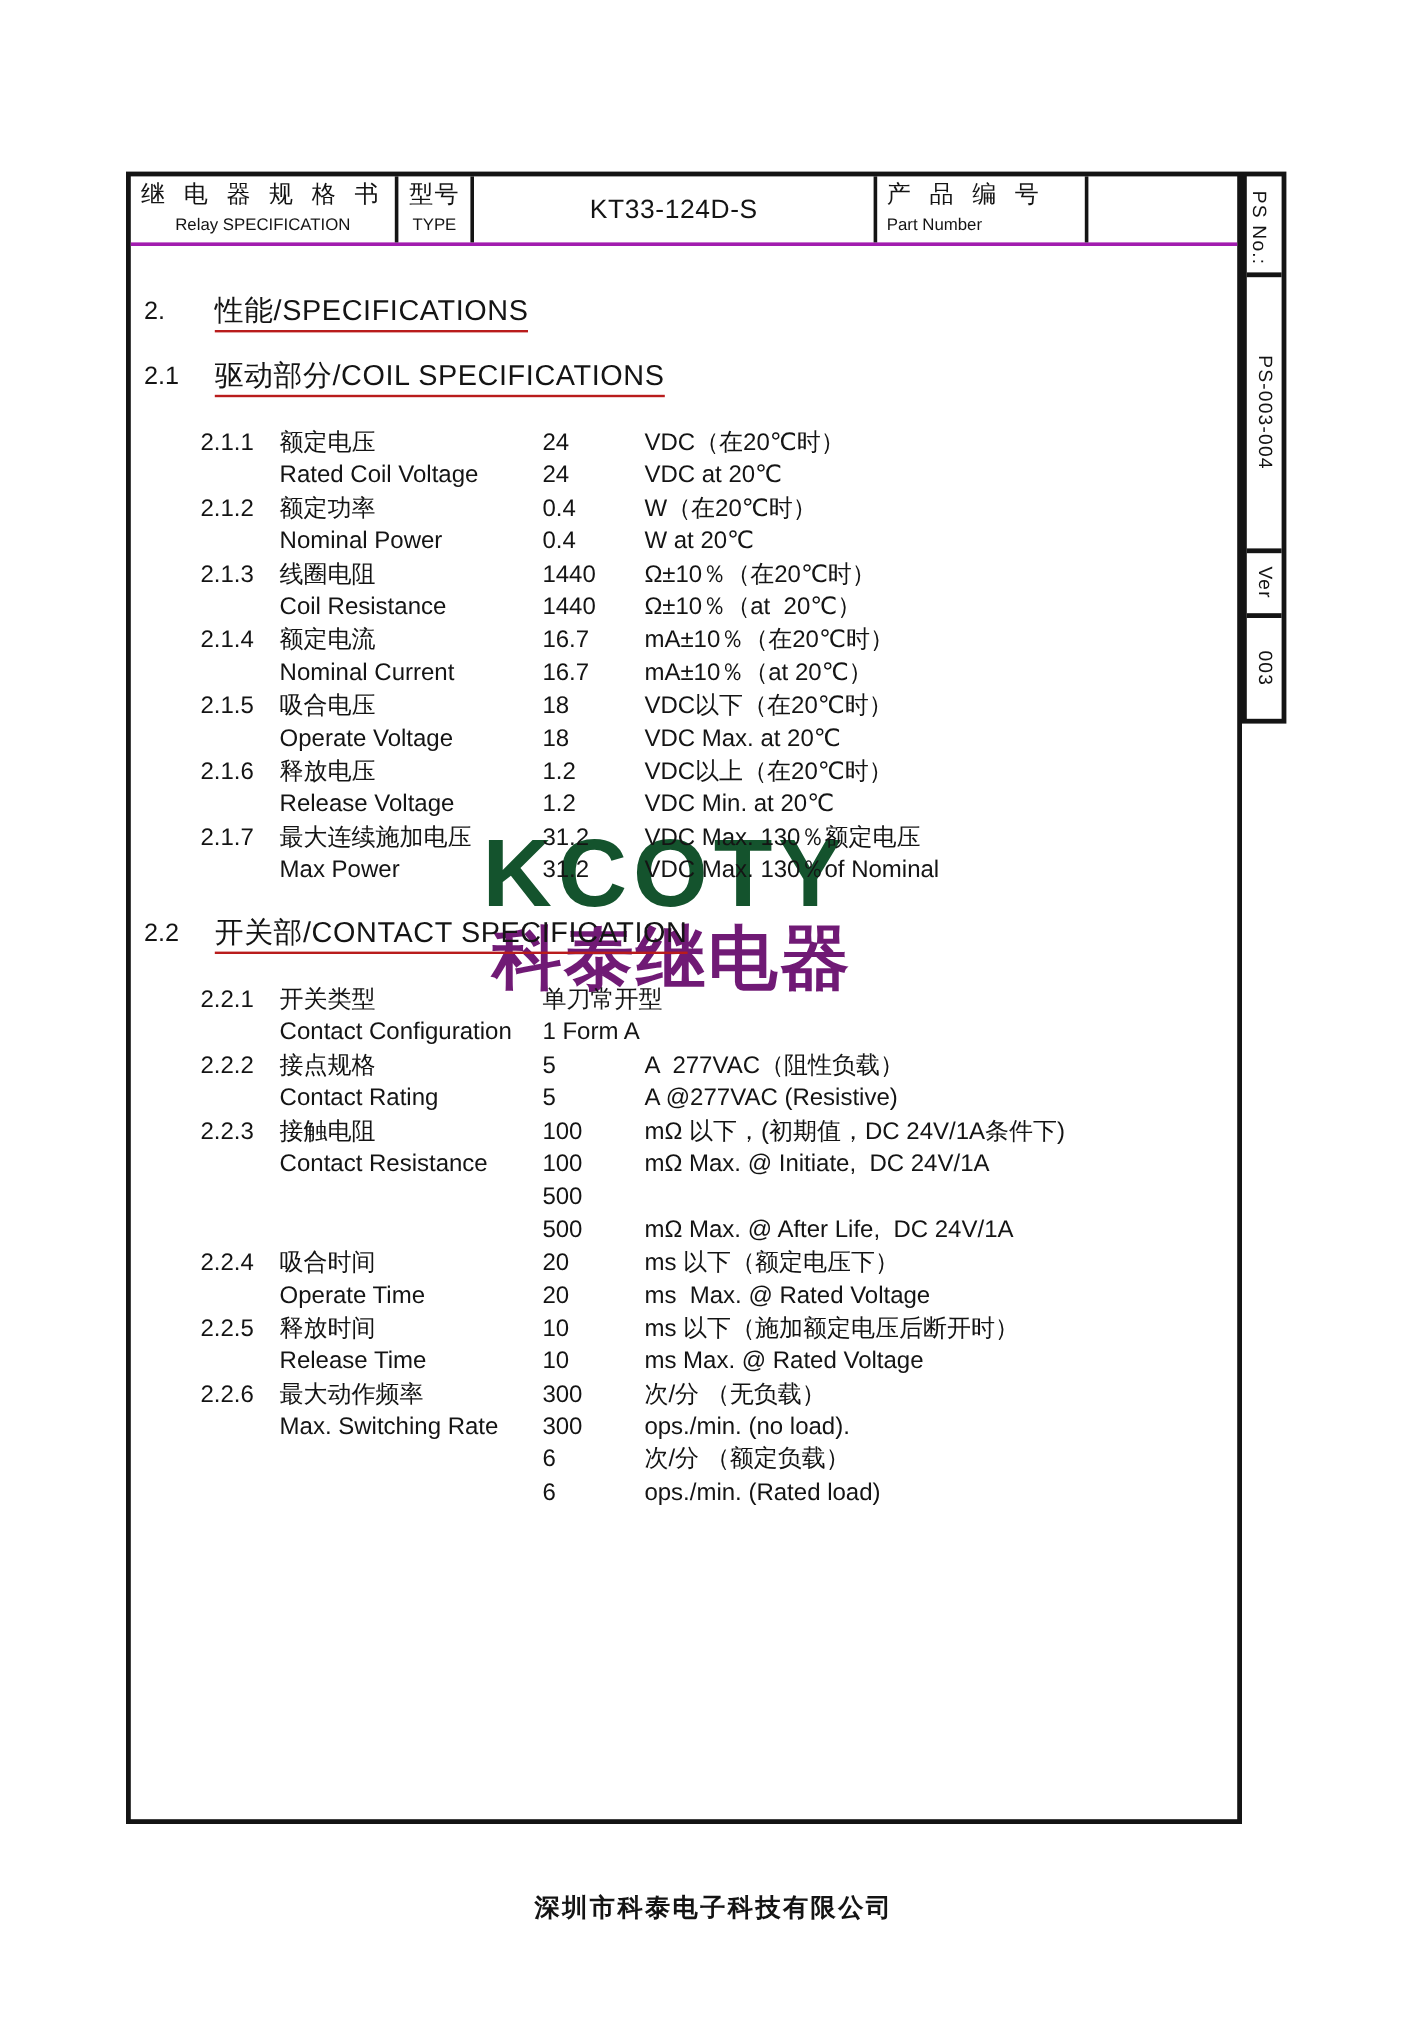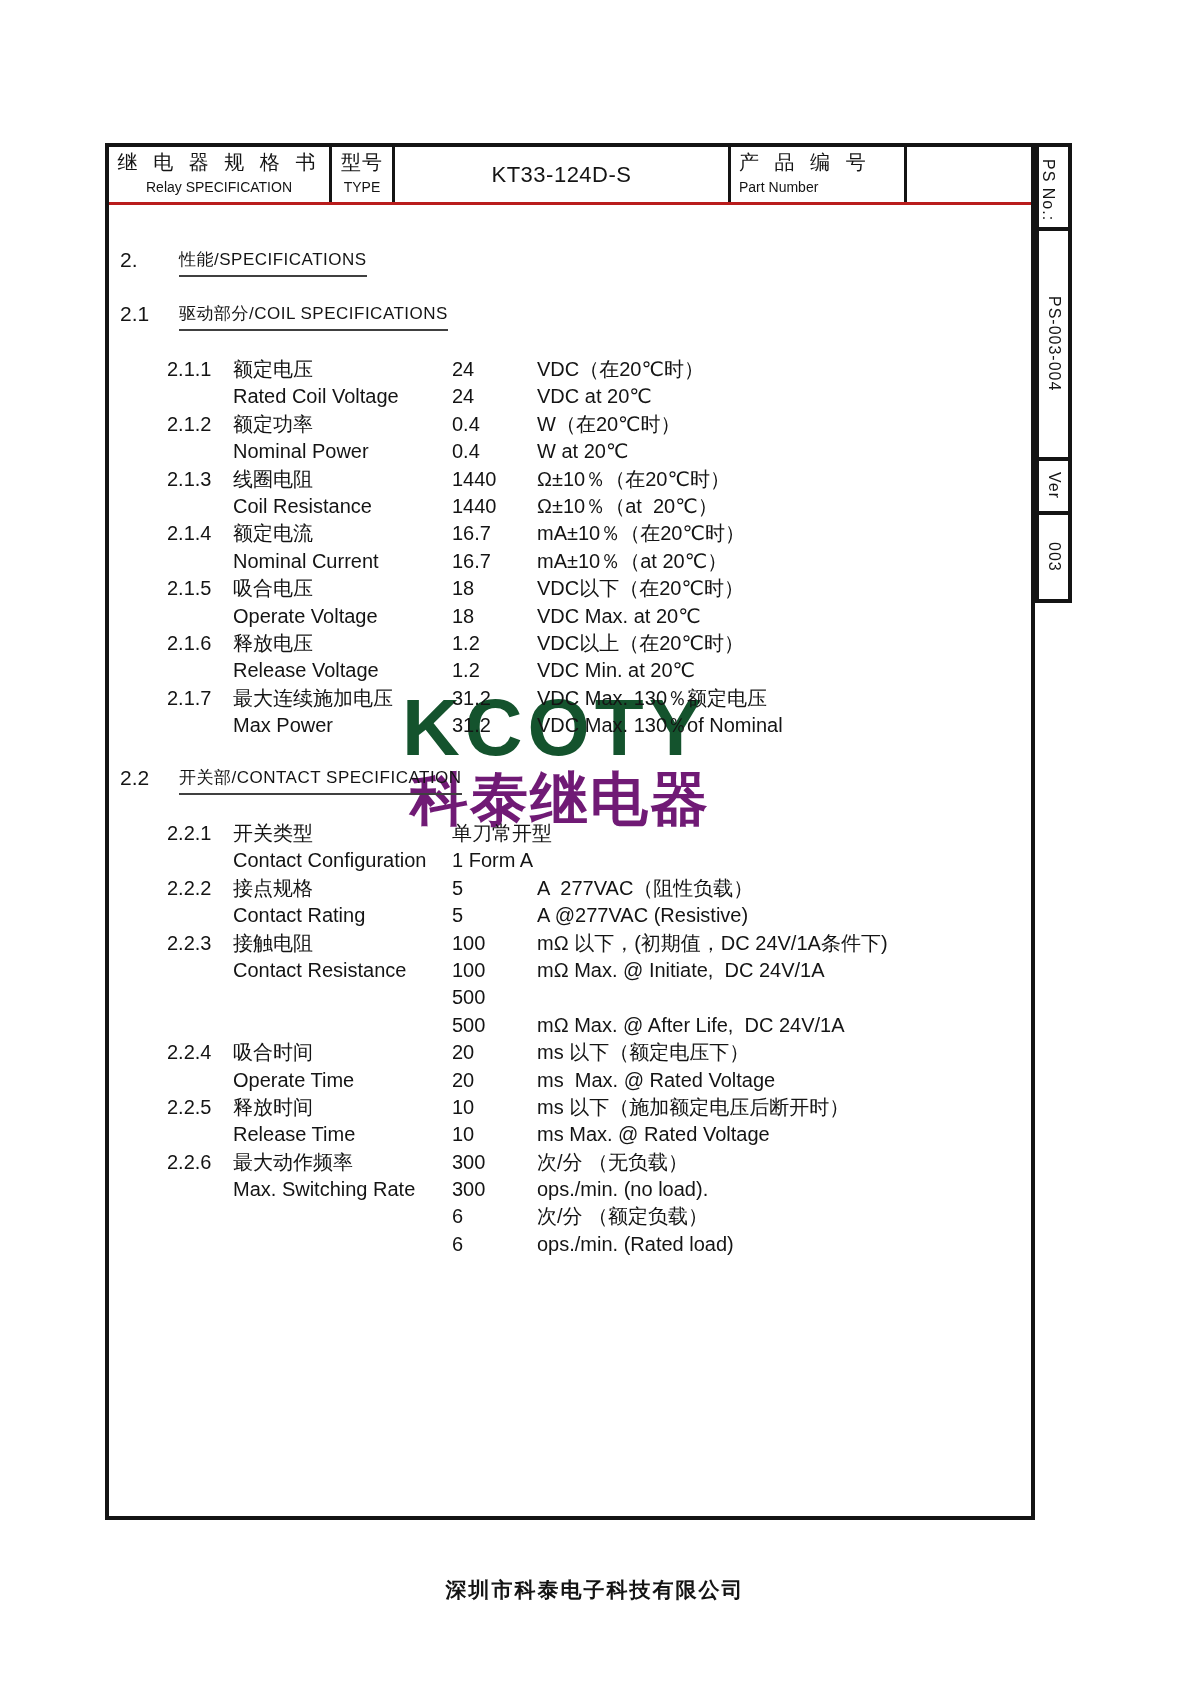--- a/index.html
+++ b/index.html
@@ -14,35 +14,35 @@
   .wm1 { position:absolute; left:402px; top:688px; z-index:1;
          font-size:80px; font-weight:bold; letter-spacing:5px; color:#14532d; line-height:1; }
   .wm2 { position:absolute; left:410px; top:770px; z-index:1;
          font-size:58px; font-weight:bold; letter-spacing:2px; color:#701a75; line-height:1; }
 
   
   .main-box { position:absolute; left:105px; top:143px; width:930px; height:1377px;
               border:4px solid #141414; box-sizing:border-box; z-index:2; background:transparent; }
 
   
-  .header-row { display:flex; height:58px; border-bottom:3px solid #b91c1c; box-sizing:border-box; }
+  .header-row { display:flex; height:58px; border-bottom:3px solid #a21caf; box-sizing:border-box; }
   .hcell { border-right:3px solid #141414; box-sizing:border-box;
            display:flex; flex-direction:column; align-items:center; justify-content:center; overflow:hidden; }
   .hcell:last-child { border-right:none; }
   .hc1 { width:223px; } .hc2 { width:63px; } .hc3 { width:336px; } .hc4 { width:176px; } .hc5 { flex:1; }
   .hcell .zh { font-size:20px; letter-spacing:5px; line-height:26px; white-space:pre; }
   .hcell .en { font-size:14px; line-height:25px; white-space:nowrap; }
   .type-value { font-size:22px; letter-spacing:0.5px; }
 
   
   .h { position:absolute; left:0; width:100%; height:28px; }
   .h .num   { position:absolute; left:11px; top:0; font-size:21px; line-height:27px; }
-  .h .title { position:absolute; left:70px; top:0; font-size:17px; line-height:27px;
+  .h .title { position:absolute; left:70px; top:0; font-size:24px; line-height:27px;
               letter-spacing:0.5px; white-space:nowrap;
-              border-bottom:2px solid #404040; padding-bottom:2px; }
+              border-bottom:2px solid #b91c1c; padding-bottom:2px; }
 
   
   .rows { position:absolute; left:0; width:100%; }
   .spec-line { position:relative; height:27.4px; }
   .spec-line span { position:absolute; top:0; font-size:20px; line-height:27.4px; white-space:pre; }
   .c-num   { left:58px; }
   .c-label { left:124px; }
   .c-val   { left:343px; }
   .c-unit  { left:428px; }
 

